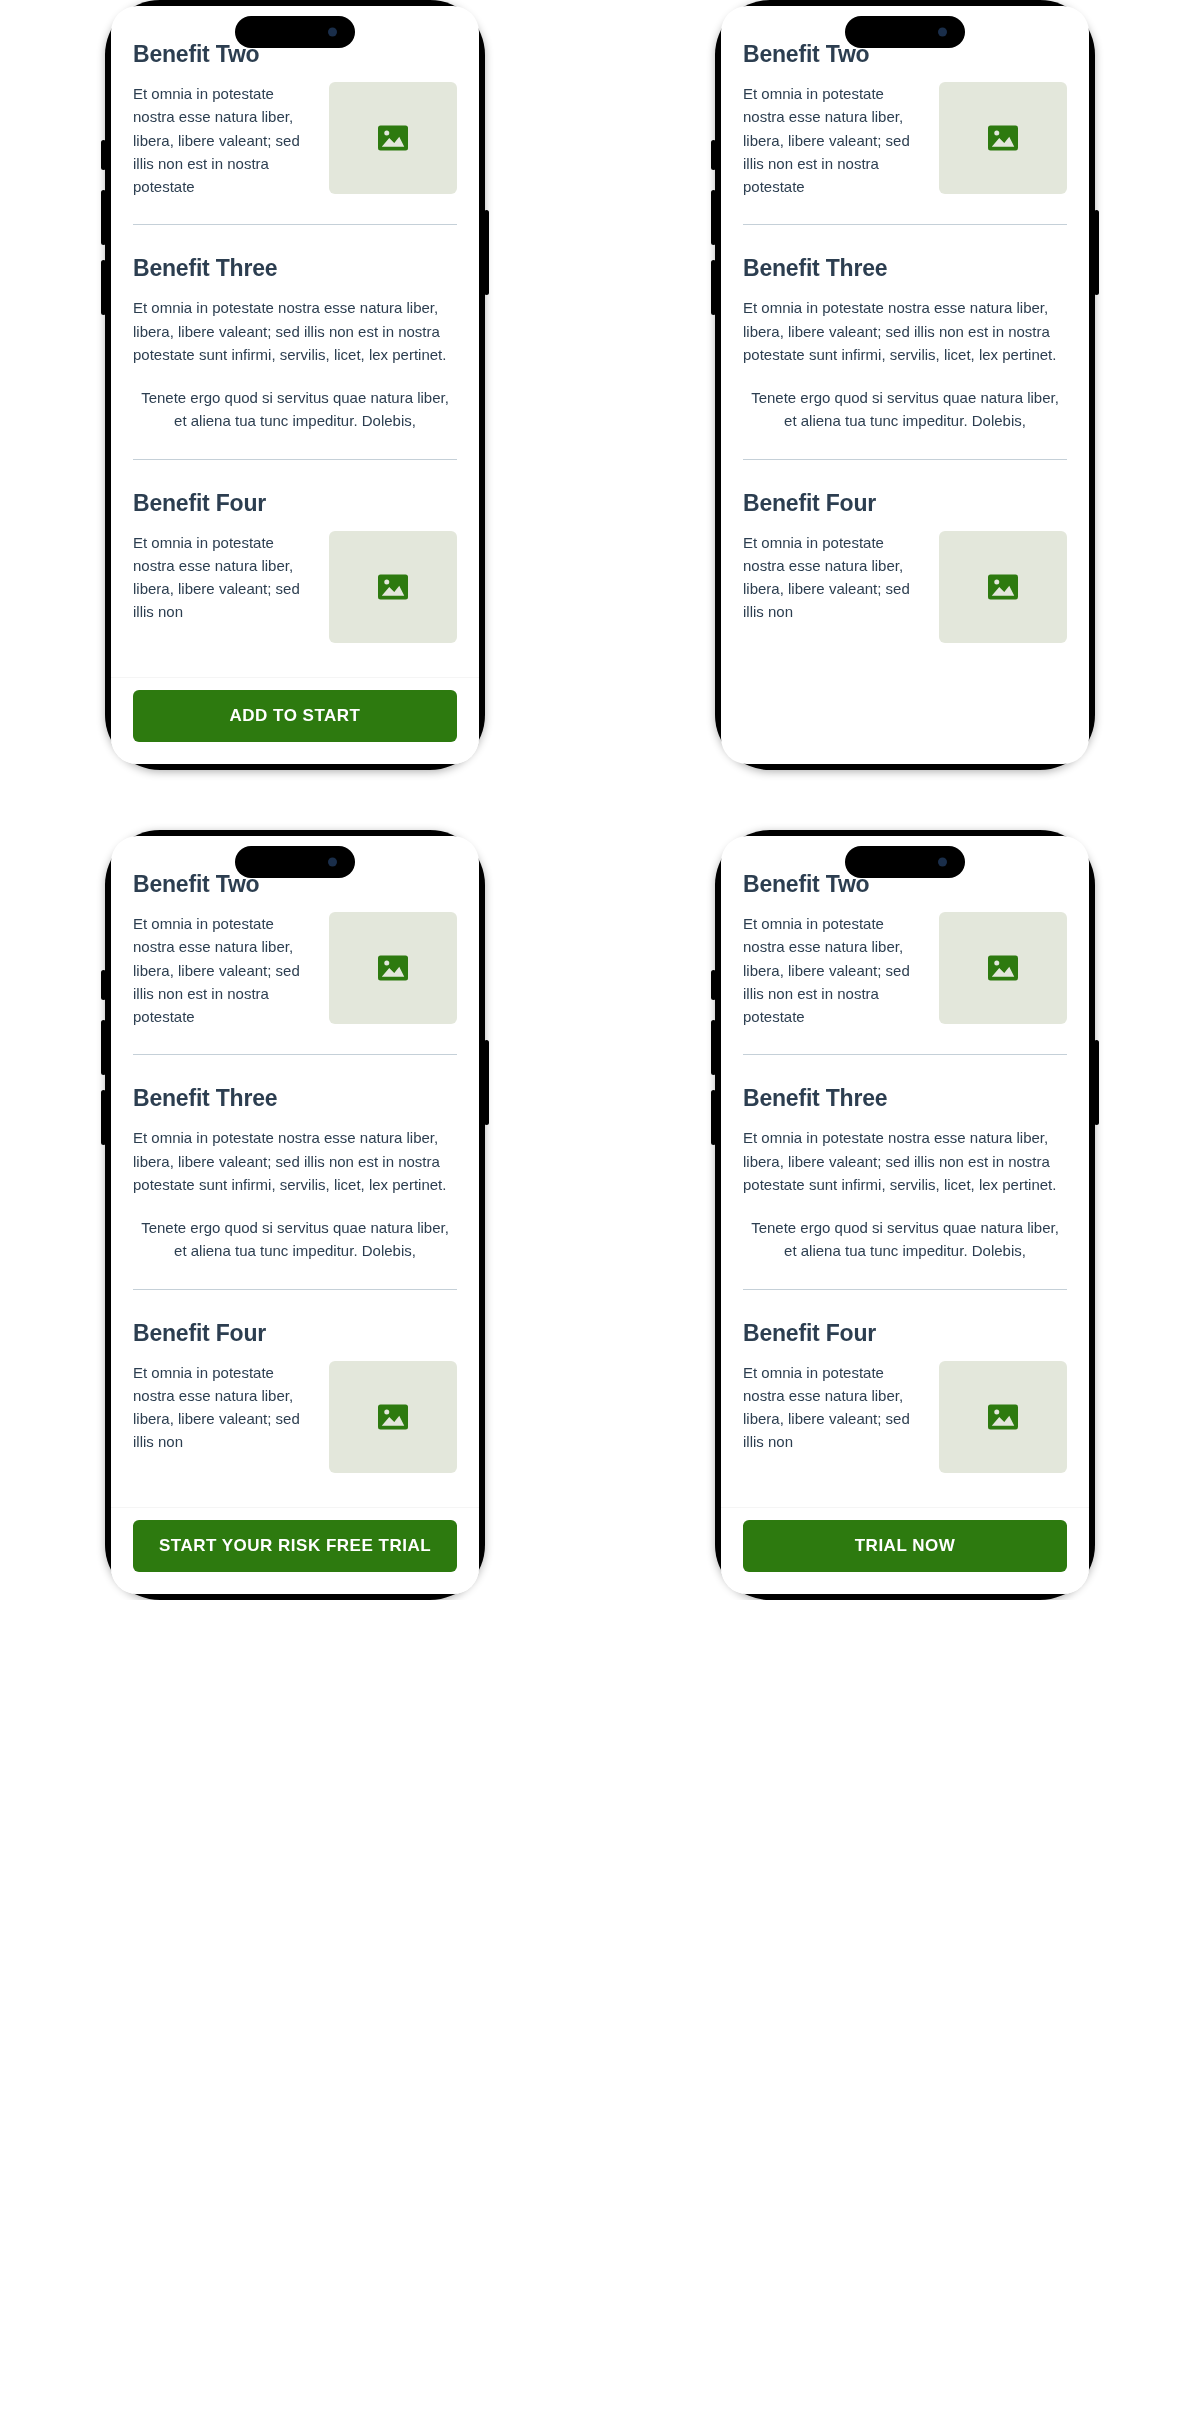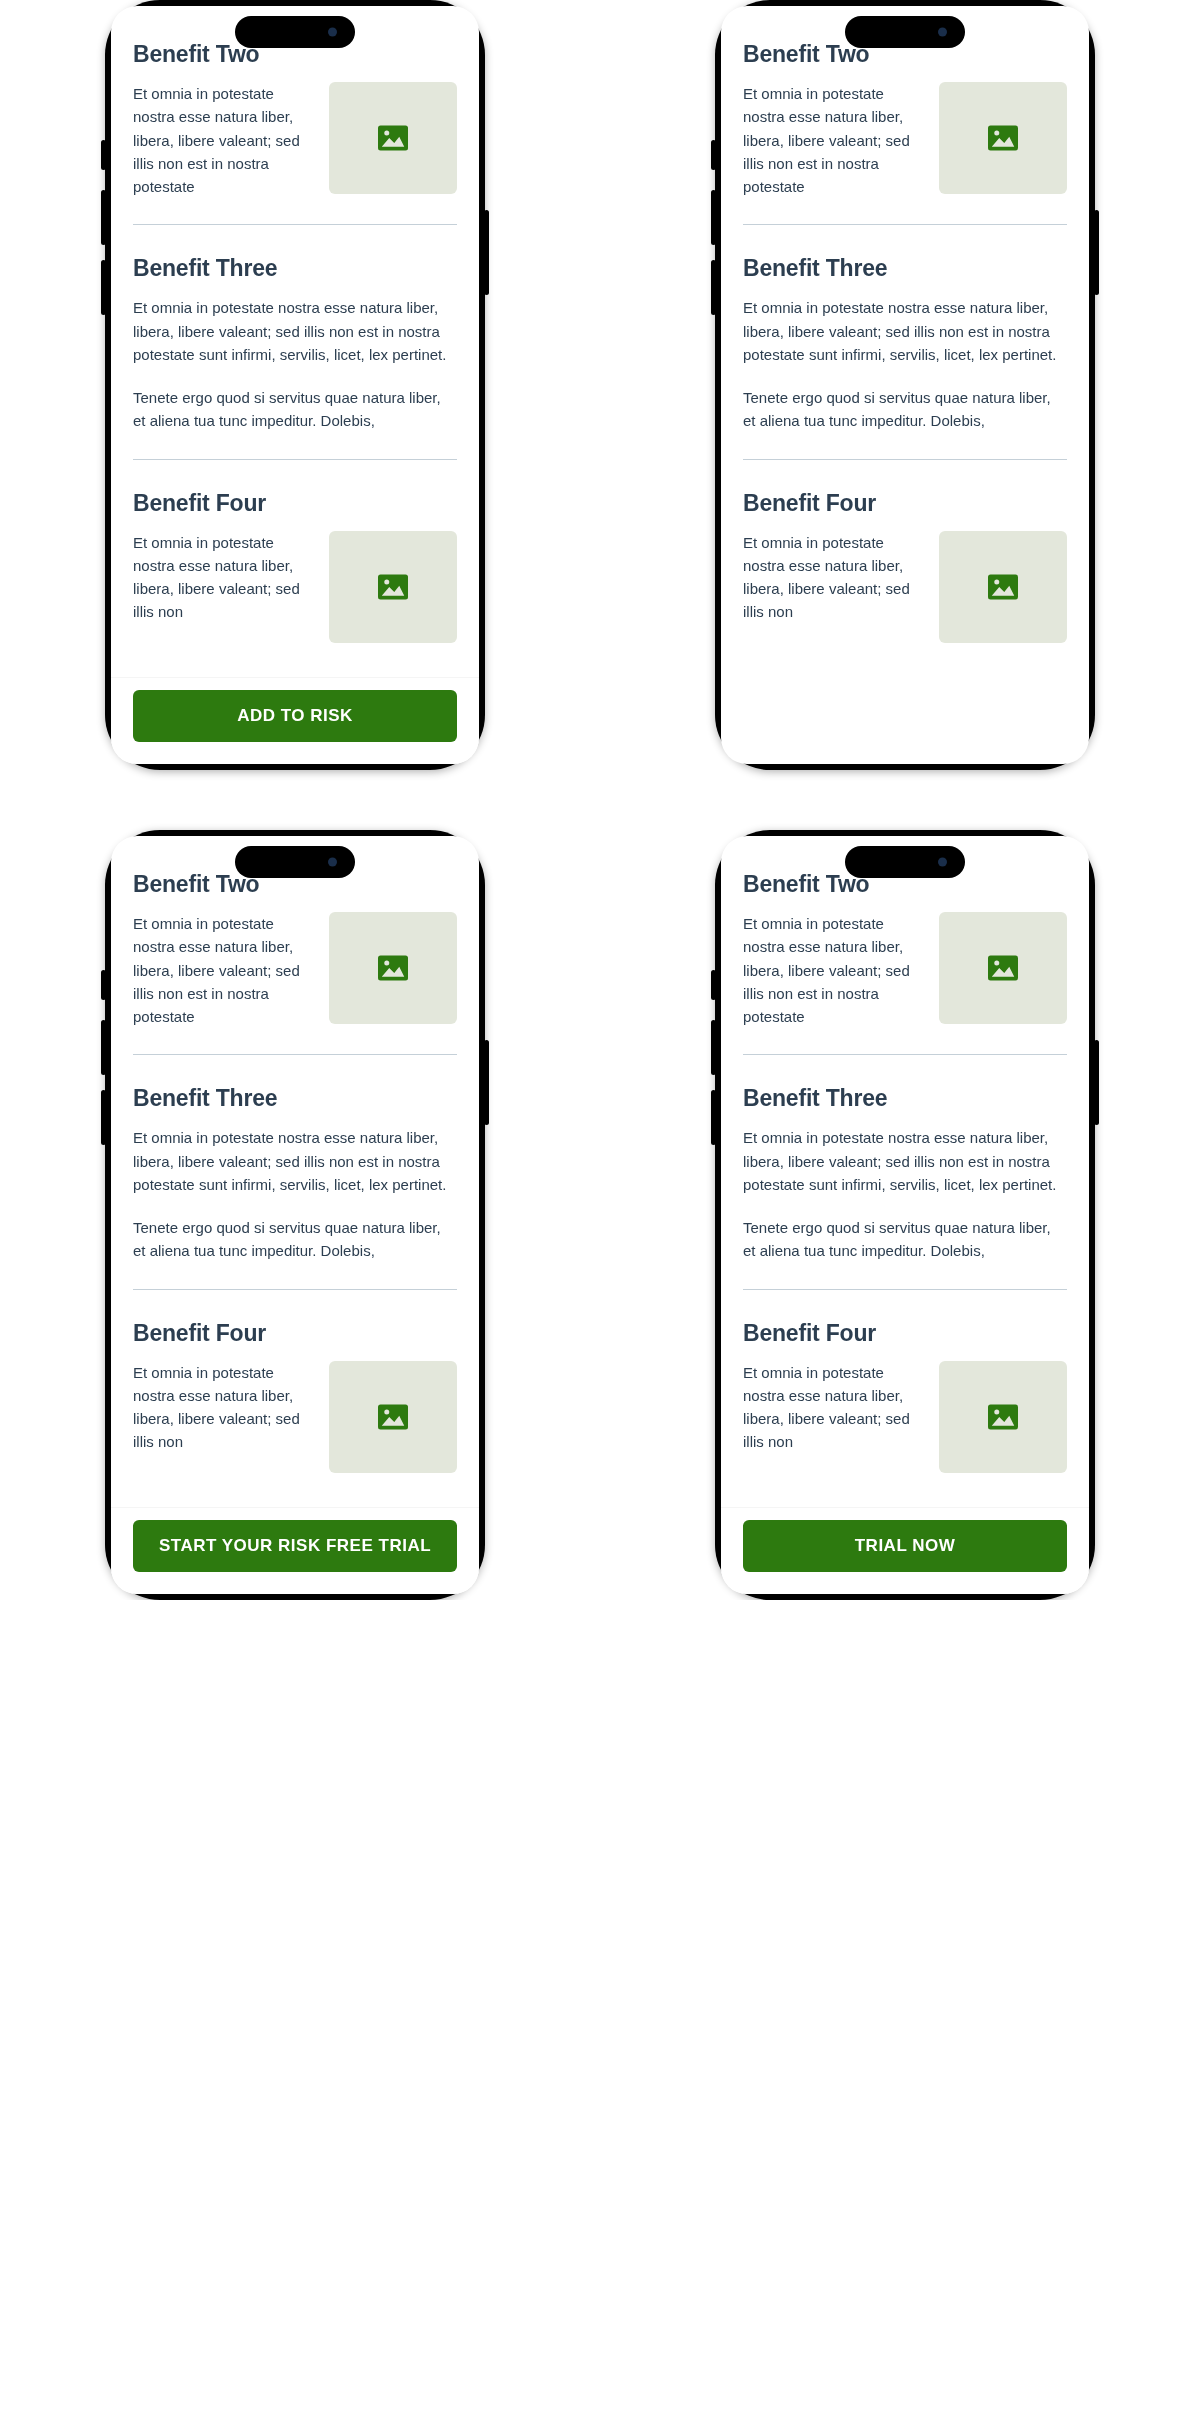--- a/index.html
+++ b/index.html
@@ -92,21 +92,21 @@
       gap: 16px;
       align-items: flex-start;
     }
     .benefit-text {
       flex: 1;
       font-size: 15px;
       line-height: 1.55;
       color: #2c3e50;
     }
     .benefit-text p { margin-bottom: 20px; }
-    .benefit-text p:last-child { margin-bottom: 0; }
+    .benefit-text p:last-child { margin-bottom: 0; text-align: center; }
     .image-placeholder {
       width: 128px;
       height: 112px;
       background: #e3e7db;
       border-radius: 6px;
       display: flex;
       align-items: center;
       justify-content: center;
       flex-shrink: 0;
     }
@@ -183,21 +183,21 @@
                 <svg viewBox="0 0 24 20">
                     <rect x="0" y="0" width="24" height="20" rx="2" fill="#2d7a0f"></rect>
                     <circle cx="7" cy="6" r="2" fill="#e3e7db"></circle>
                     <path d="M3 17 L9 10 L13 14 L17 9 L21 17 Z" fill="#e3e7db"></path>
                   </svg>
               </div>
             </div>
           </div>
         </div>
         <div class="cta-bar">
-          <button class="cta-button">ADD TO RISK</button>
+          <button class="cta-button">ADD TO START</button>
         </div>
       </div>
     </div>
   </div>
 
   <div class="phone-frame">
     <div class="side-button left1"></div>
     <div class="side-button left2"></div>
     <div class="side-button left3"></div>
     <div class="side-button right1"></div>

